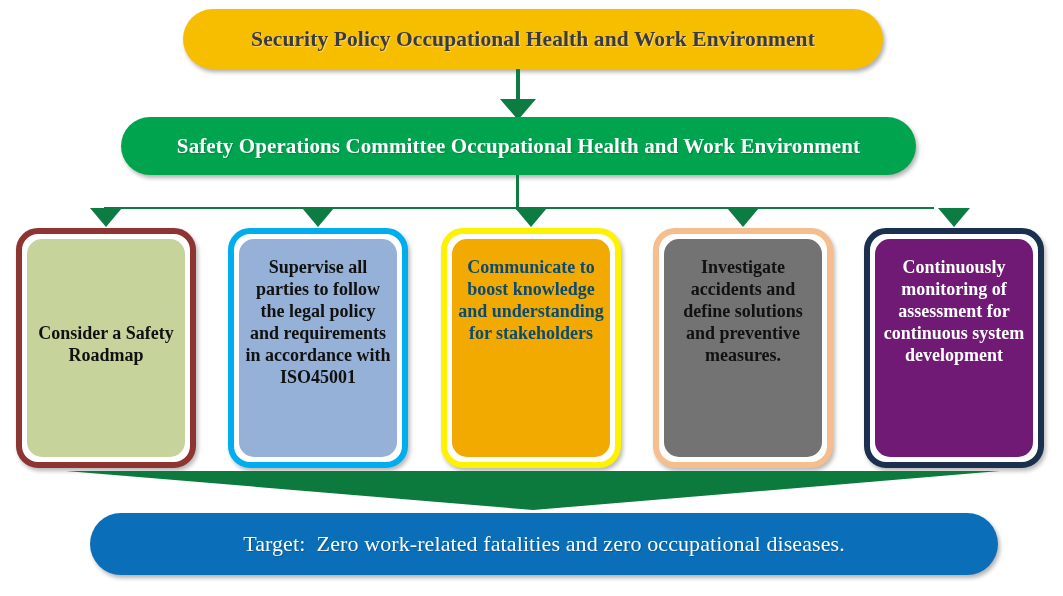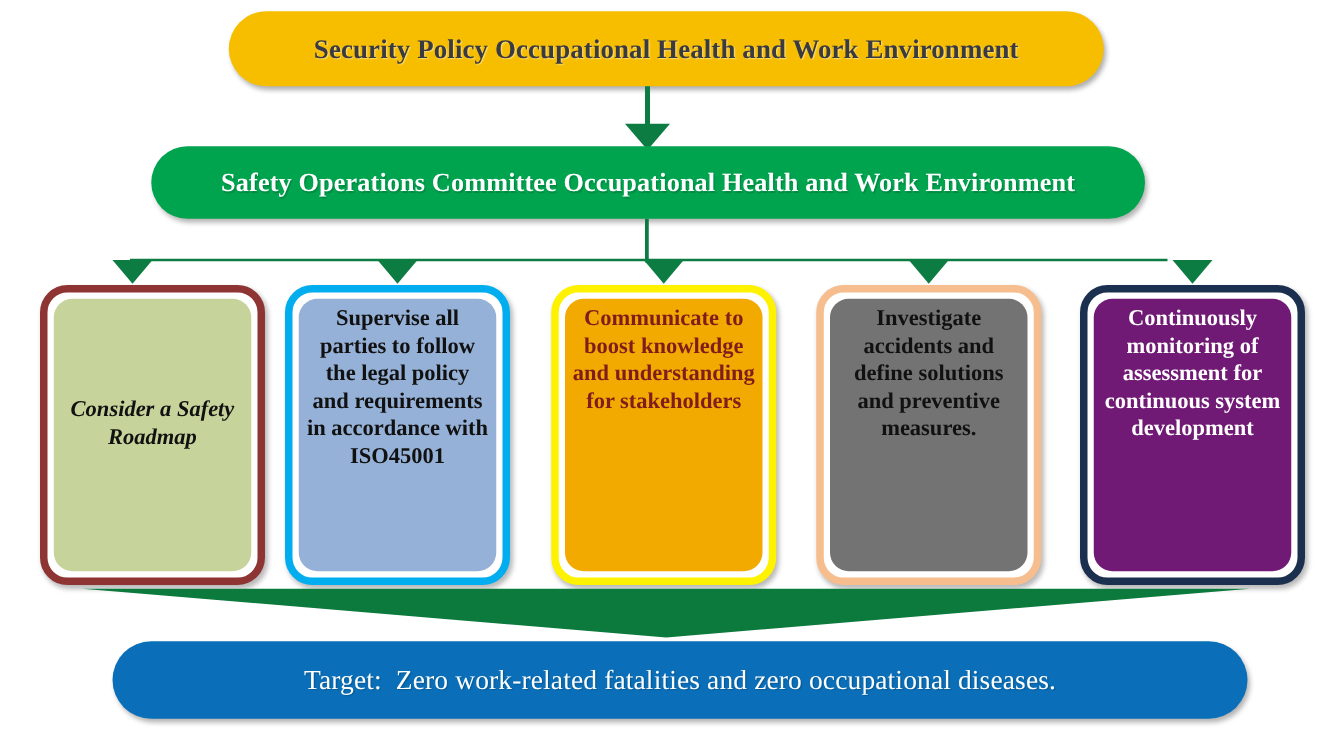--- a/index.html
+++ b/index.html
@@ -125,21 +125,21 @@
     background: #ffffff;
     box-sizing: border-box;
     padding: 5px;
     box-shadow: 2px 3px 4px rgba(0,0,0,0.28);
   }
   .card-inner {
     width: 100%;
     height: 100%;
     border-radius: 15px;
     box-sizing: border-box;
-    padding: 5px 6px 6px 6px;
+    padding: 18px 6px 6px 6px;
     display: flex;
     justify-content: flex-end;
   }
   .card-inner .txt {
     font-size: 18px;
     font-weight: bold;
     line-height: 1.22;
     text-align: center;
   }
   .card.v-center .card-inner { align-items: center; }
@@ -198,35 +198,35 @@
   </div>
 
   <div class="bus-stem" style="background: rgb(12, 124, 66);"></div>
   <div class="bus-rail" style="background: rgb(12, 124, 66);"></div>
   <div class="bus-arrow" id="bus-arrow-0" style="left: 90px;"></div>
   <div class="bus-arrow" id="bus-arrow-1" style="left: 302px;"></div>
   <div class="bus-arrow" id="bus-arrow-2" style="left: 515px;"></div>
   <div class="bus-arrow" id="bus-arrow-3" style="left: 727px;"></div>
   <div class="bus-arrow" id="bus-arrow-4" style="left: 938px;"></div>
 
-  <div class="card v-center" id="card-0" style="left: 32px; border-color: rgb(142, 52, 51); font-style: italic;">
+  <div class="card v-center" id="card-0" style="left: 16px; border-color: rgb(142, 52, 51);">
     <div class="card-inner" style="background: rgb(198, 212, 155);">
       <span class="txt" style="color: rgb(17, 17, 17);">Consider a Safety Roadmap</span>
     </div>
   </div>
 
   <div class="card v-top" id="card-1" style="left: 228px; border-color: rgb(0, 174, 239);">
     <div class="card-inner" style="background: rgb(150, 177, 215);">
       <span class="txt" style="color: rgb(17, 17, 17);">Supervise all parties to follow the legal policy and requirements in accordance with ISO45001</span>
     </div>
   </div>
 
   <div class="card v-top" id="card-2" style="left: 441px; border-color: rgb(255, 242, 0);">
     <div class="card-inner" style="background: rgb(242, 169, 0);">
-      <span class="txt" style="color: #7f1d1d;">Communicate to boost knowledge and understanding for stakeholders</span>
+      <span class="txt" style="color: #0c4a6e;">Communicate to boost knowledge and understanding for stakeholders</span>
     </div>
   </div>
 
   <div class="card v-top" id="card-3" style="left: 653px; border-color: rgb(246, 190, 143);">
     <div class="card-inner" style="background: #737373;">
       <span class="txt" style="color: rgb(17, 17, 17);">Investigate accidents and define solutions and preventive measures.</span>
     </div>
   </div>
 
   <div class="card v-top" id="card-4" style="left: 864px; border-color: rgb(27, 47, 78);">

